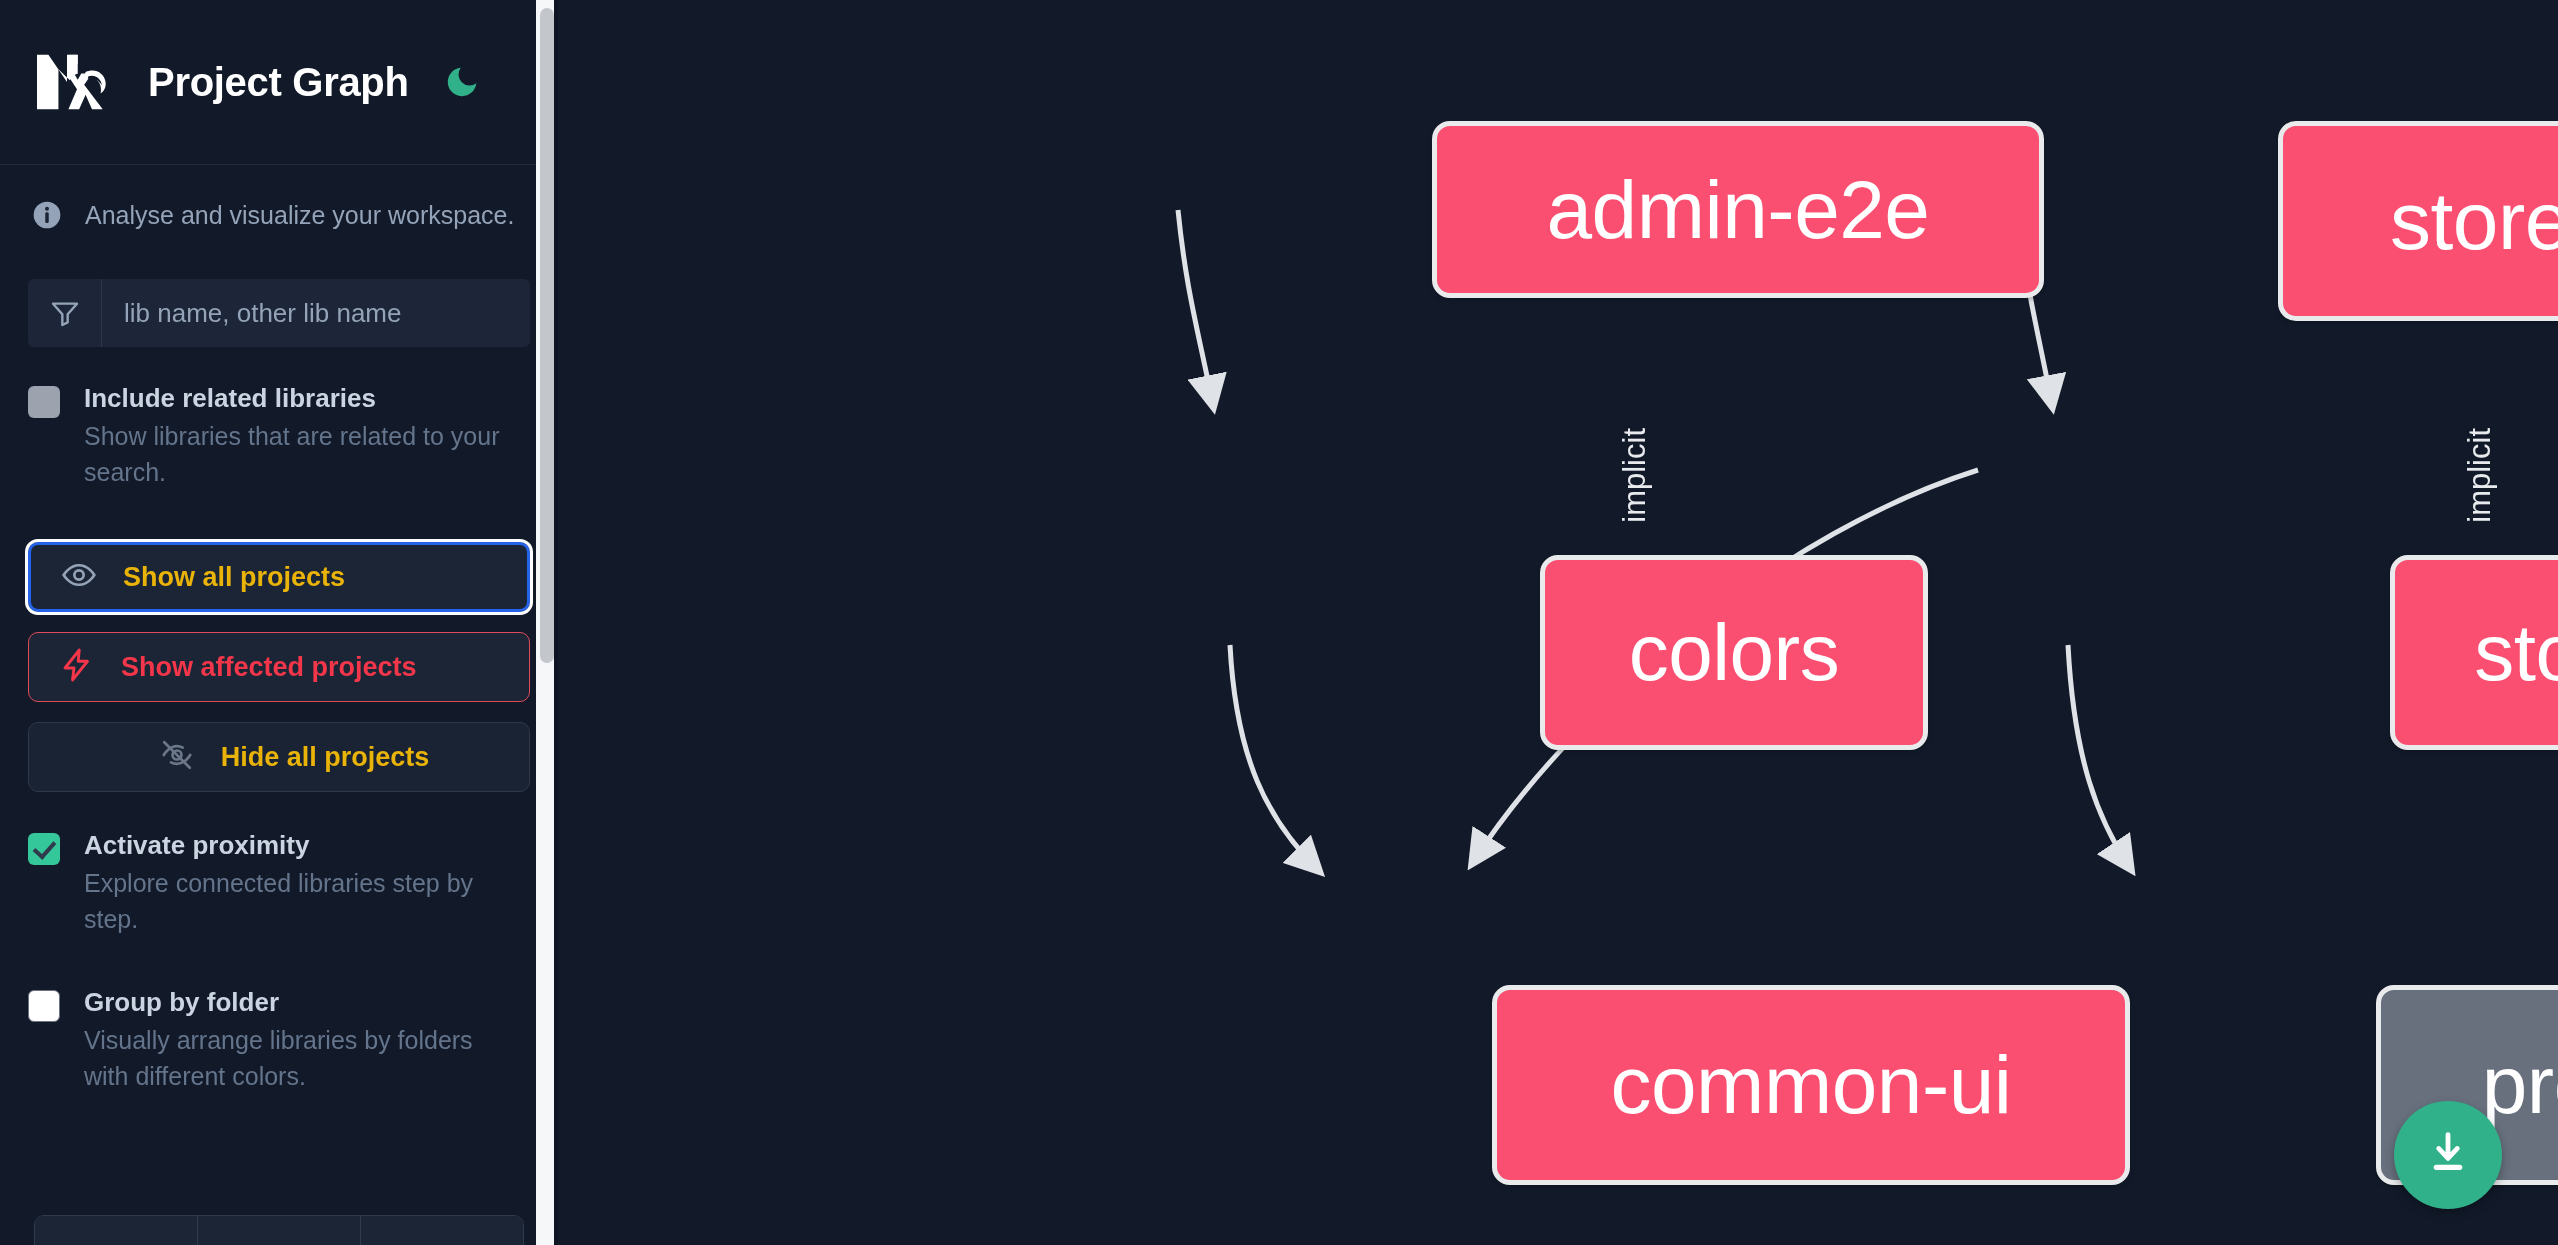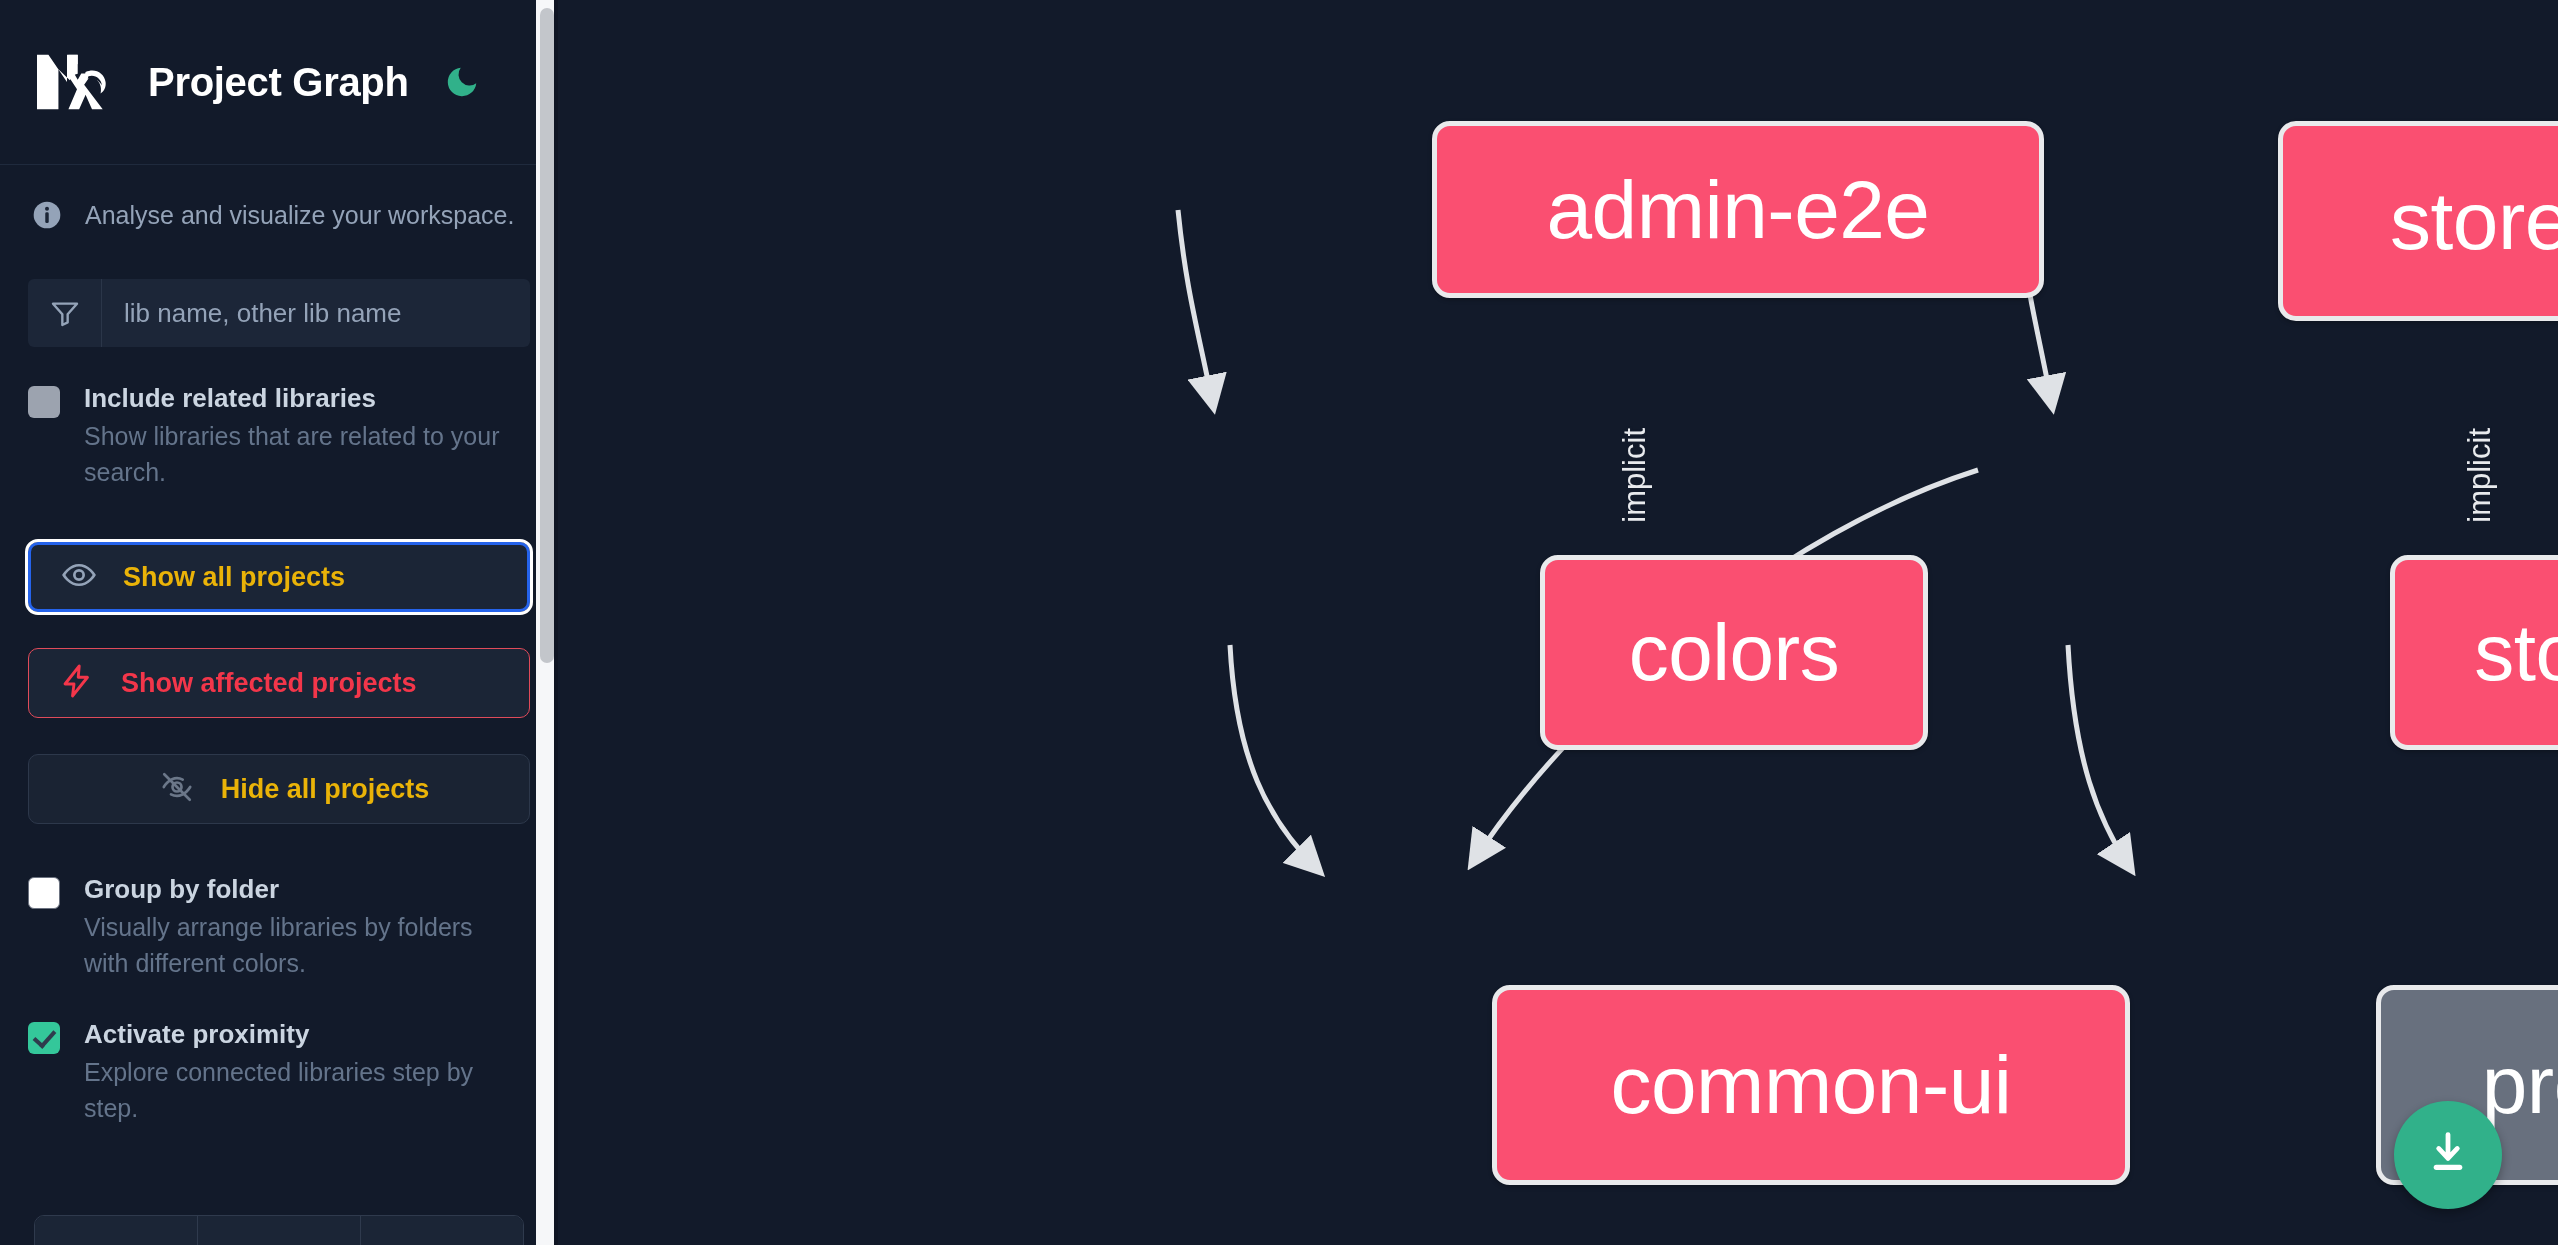--- a/index.html
+++ b/index.html
@@ -104,21 +104,21 @@
   .chk-label {
     color: #cbd5e1; font-size: 26px; font-weight: 700; line-height: 1.35;
   }
   .chk-desc {
     color: #64748b; font-size: 25px; line-height: 1.42; margin-top: 3px;
     max-width: 430px;
   }
 
   
   .act-btn {
-    margin-top: 36px;
+    margin-top: 20px;
     height: 70px;
     border-radius: 10px;
     display: flex; align-items: center;
     padding-left: 30px;
     gap: 26px;
     cursor: pointer;
     background: #1b2536;
     border: 1px solid #2c3purple;
     border: 1px solid #2f3a4d;
   }
@@ -295,33 +295,33 @@
         <span>
           <svg width="36" height="36" viewBox="0 0 24 24" aria-hidden="true">
             <path d="M3.2 12S6.6 6.1 12 6.1c1.4 0 2.7.4 3.8 1M20.8 12S17.4 17.9 12 17.9c-1.5 0-2.9-.4-4-1" fill="none" stroke="#6b7789" stroke-width="1.8" stroke-linecap="round"></path>
             <circle cx="12" cy="12" r="3" fill="none" stroke="#6b7789" stroke-width="1.8"></circle>
             <path d="M3.5 3.5 20.5 20.5" stroke="#6b7789" stroke-width="1.8" stroke-linecap="round"></path>
           </svg>
         </span>
         <span class="lbl">Hide all projects</span>
       </div>
 
+      <div class="chk-row tight">
+        <span class="chk-box green"></span>
+        <span class="chk-texts">
+          <span class="chk-label" style="display:block">Activate proximity</span>
+          <span class="chk-desc" style="display:block">Explore connected libraries step by step.</span>
+        </span>
+      </div>
+
       <div class="chk-row" style="margin-top:48px">
         <span class="chk-box white"></span>
         <span class="chk-texts">
           <span class="chk-label" style="display:block">Group by folder</span>
           <span class="chk-desc" style="display:block">Visually arrange libraries by folders with different colors.</span>
-        </span>
-      </div>
-
-      <div class="chk-row tight">
-        <span class="chk-box green"></span>
-        <span class="chk-texts">
-          <span class="chk-label" style="display:block">Activate proximity</span>
-          <span class="chk-desc" style="display:block">Explore connected libraries step by step.</span>
         </span>
       </div>
     </div>
 
     <div class="seg-group">
       <div class="seg"></div>
       <div class="seg"></div>
       <div class="seg"></div>
     </div>
 

